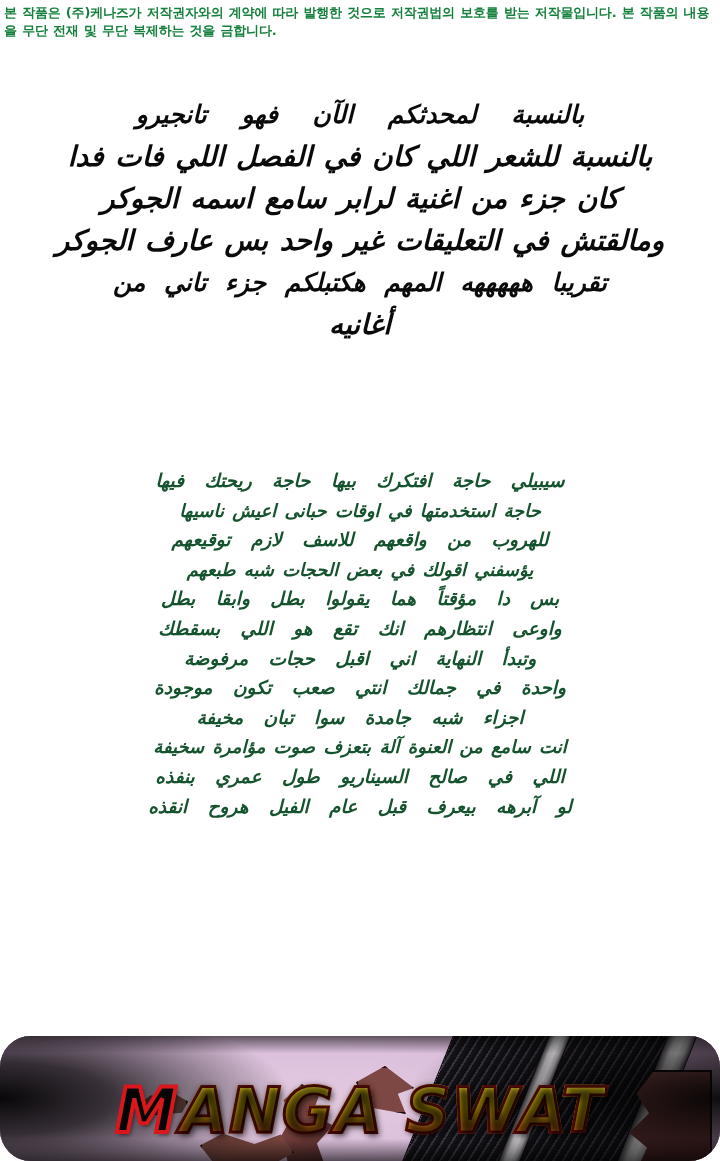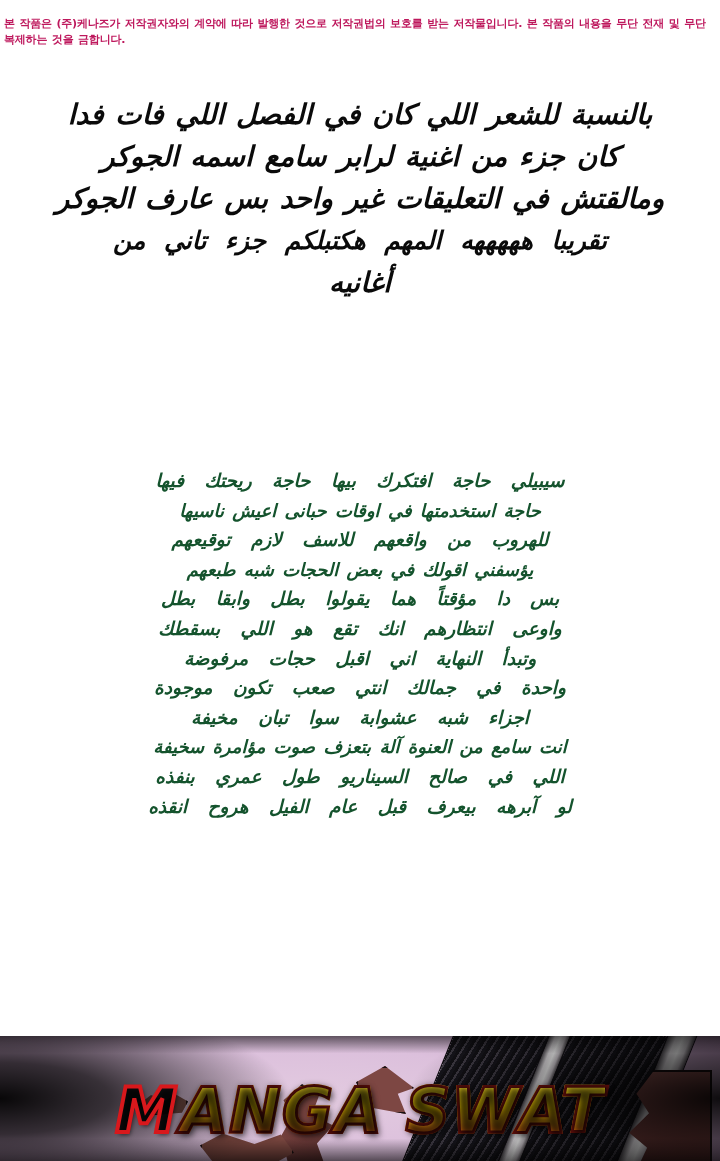--- a/index.html
+++ b/index.html
@@ -24,29 +24,28 @@
     background: #ffffff;
   }
 
   
   .copyright-notice {
     position: absolute;
     top: 4px;
     left: 4px;
     width: 714px;
     font-family: "DejaVu Sans", "Liberation Sans", sans-serif;
-    font-size: 11px;
+    font-size: 13px;
     font-weight: 700;
     line-height: 1.42;
     letter-spacing: -0.2px;
-    color: #be185d;
+    color: #15803d;
     text-align: left;
     white-space: pre-wrap;
     word-spacing: 1px;
-    margin-top: 12px;
   }
 
   
   .note-block-one {
     position: absolute;
     top: 94px;
     left: 30px;
     width: 660px;
     direction: rtl;
     text-align: center;
@@ -97,20 +96,21 @@
 
   
   .banner {
     position: absolute;
     left: 0;
     top: 1036px;
     width: 720px;
     height: 125px;
     overflow: hidden;
     background: #090609;
+    border-radius: 31px;
   }
   .banner-bg {
     position: absolute;
     inset: 0;
     background:
       radial-gradient(115% 150% at 42% 52%,
         #e3cbe0 0%,
         #dcc0dc 28%,
         #c5a6c6 48%,
         #7d5f7e 68%,
@@ -248,37 +248,38 @@
   }
 </style>
 </head>
 <body>
 
 <div class="page">
 
   <div class="copyright-notice">본 작품은 (주)케나즈가 저작권자와의 계약에 따라 발행한 것으로 저작권법의 보호를 받는 저작물입니다. 본 작품의 내용을 무단 전재 및 무단 복제하는 것을 금합니다.</div>
 
   <div class="note-block-one">
+    <div class="line wide">بالنسبة لمحدثكم الآن فهو تانجيرو</div>
     <div class="line tight">بالنسبة للشعر اللي كان في الفصل اللي فات فدا</div>
     <div class="line tight">كان جزء من اغنية لرابر سامع اسمه الجوكر</div>
     <div class="line tight">ومالقتش في التعليقات غير واحد بس عارف الجوكر</div>
     <div class="line">تقريبا هههههه المهم هكتبلكم جزء تاني من</div>
     <div class="line tight">أغانيه</div>
   </div>
 
   <div class="note-block-two">
     <div class="line">سيبيلي حاجة افتكرك بيها حاجة ريحتك فيها</div>
     <div class="line dense">حاجة استخدمتها في اوقات حبانى اعيش ناسيها</div>
     <div class="line">للهروب من واقعهم للاسف لازم توقيعهم</div>
     <div class="line dense">يؤسفني اقولك في بعض الحجات شبه طبعهم</div>
     <div class="line">بس دا مؤقتاً هما يقولوا بطل وابقا بطل</div>
     <div class="line">واوعى انتظارهم انك تقع هو اللي بسقطك</div>
     <div class="line">وتبدأ النهاية اني اقبل حجات مرفوضة</div>
     <div class="line">واحدة في جمالك انتي صعب تكون موجودة</div>
-    <div class="line">اجزاء شبه عشوابة سوا تبان مخيفة</div>
+    <div class="line">اجزاء شبه جامدة سوا تبان مخيفة</div>
     <div class="line dense">انت سامع من العنوة آلة بتعزف صوت مؤامرة سخيفة</div>
     <div class="line">اللي في صالح السيناريو طول عمري بنفذه</div>
     <div class="line">لو آبرهه بيعرف قبل عام الفيل هروح انقذه</div>
   </div>
 
   <div class="banner">
     <div class="banner-bg"></div>
 
     <div class="banner-blade"></div>
     <div class="banner-blade-edge second"></div>

